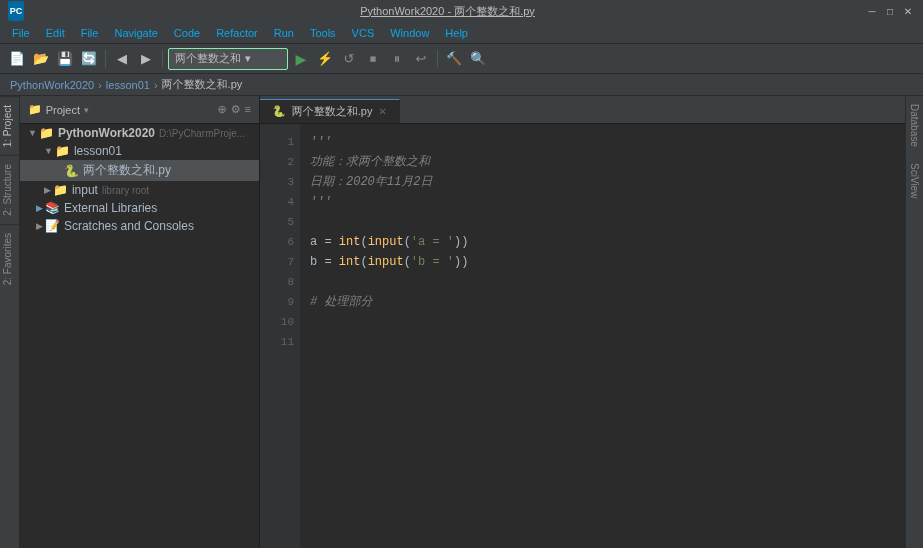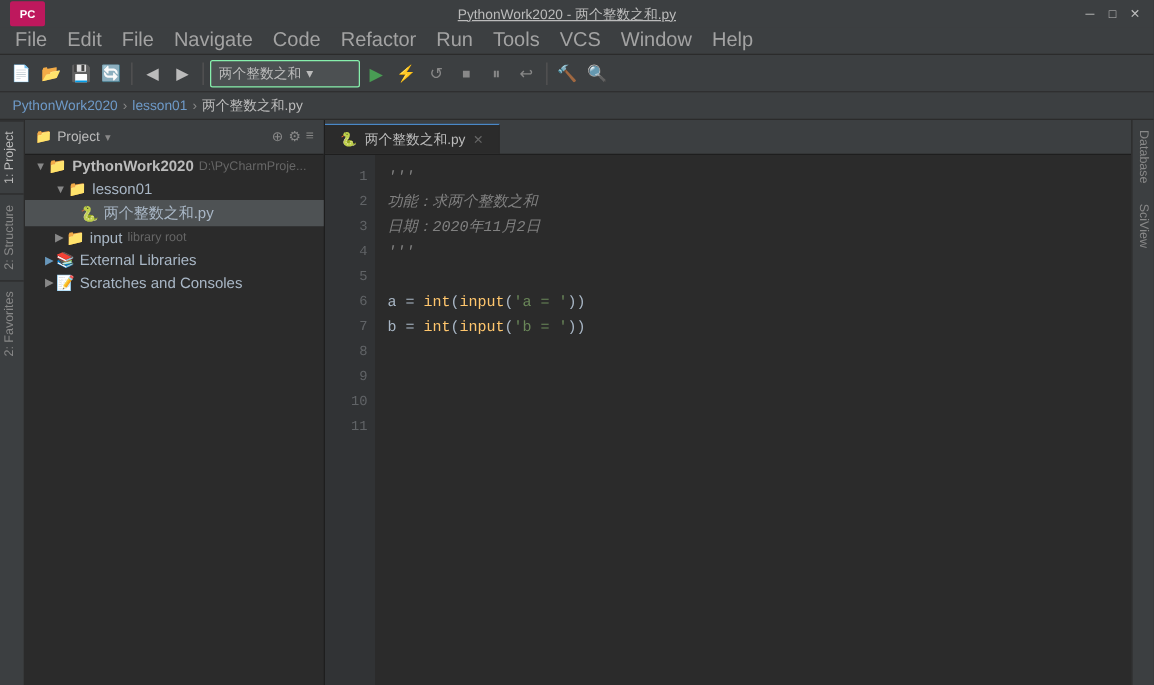--- a/index.html
+++ b/index.html
@@ -6,22 +6,22 @@
     body { font-family: 'Segoe UI', Arial, sans-serif; font-size: 12px; background: #3c3f41; color: #a9b7c6; width: 923px; height: 548px; overflow: hidden; }
 
     
     #title-bar { background: #3c3f41; color: #bbb; height: 22px; display: flex; align-items: center; justify-content: space-between; padding: 0 8px; font-size: 11px; }
     #title-bar .title-text { flex: 1; text-align: center; text-decoration: underline; }
     #title-bar .win-controls { display: flex; gap: 4px; }
     #title-bar .win-btn { width: 14px; height: 14px; display: flex; align-items: center; justify-content: center; cursor: pointer; font-size: 10px; color: #bbb; }
 
     
     #menu-bar { background: #3c3f41; height: 22px; display: flex; align-items: center; padding: 0 4px; border-bottom: 1px solid #2b2b2b; }
-    #menu-bar .menu-item { padding: 2px 8px; font-size: 16px; color: #a3a3a3; cursor: pointer; }
-    .pc-logo { width: 28px; height: 20px; background: #be185d; margin-right: 6px; display: flex; align-items: center; justify-content: center; font-weight: bold; font-size: 9px; color: #fff; border-radius: 2px; }
+    #menu-bar .menu-item { padding: 2px 8px; font-size: 11px; color: #0ea5e9; cursor: pointer; }
+    .pc-logo { width: 16px; height: 20px; background: #0369a1; margin-right: 6px; display: flex; align-items: center; justify-content: center; font-weight: bold; font-size: 9px; color: #fff; border-radius: 2px; }
 
     
     #toolbar { background: #3c3f41; height: 30px; display: flex; align-items: center; padding: 0 6px; gap: 2px; border-bottom: 1px solid #2b2b2b; }
     .tb-btn { width: 22px; height: 22px; display: flex; align-items: center; justify-content: center; cursor: pointer; color: #bbb; font-size: 13px; border-radius: 2px; }
     .tb-separator { width: 1px; height: 18px; background: #555; margin: 0 3px; }
     .tb-dropdown { background: #4c5052; border: 1px solid #86efac; border-radius: 2px; padding: 2px 6px; font-size: 11px; color: #bbb; display: flex; align-items: center; gap: 4px; cursor: pointer; height: 22px; min-width: 120px; }
     .tb-run { color: #499c54; font-size: 14px; }
 
     
     #breadcrumb { background: #3c3f41; height: 22px; display: flex; align-items: center; padding: 0 10px; font-size: 11px; color: #6e9ac8; border-bottom: 1px solid #2b2b2b; gap: 4px; }
@@ -208,20 +208,21 @@
       </div>
       <div id="code-content">
         <div class="code-line comment">'''</div>
         <div class="code-line comment">功能：求两个整数之和</div>
         <div class="code-line comment">日期：2020年11月2日</div>
         <div class="code-line comment">'''</div>
         <div class="code-line">&nbsp;</div>
         <div class="code-line"><span style="color:#a9b7c6">a = </span><span style="color:#ffc66d">int</span><span style="color:#a9b7c6">(</span><span style="color:#ffc66d">input</span><span style="color:#a9b7c6">(</span><span style="color:#6a8759">'a = '</span><span style="color:#a9b7c6">))</span></div>
         <div class="code-line"><span style="color:#a9b7c6">b = </span><span style="color:#ffc66d">int</span><span style="color:#a9b7c6">(</span><span style="color:#ffc66d">input</span><span style="color:#a9b7c6">(</span><span style="color:#6a8759">'b = '</span><span style="color:#a9b7c6">))</span></div>
         <div class="code-line">&nbsp;</div>
+        <div class="code-line comment"># 处理部分</div>
       </div>
     </div>
   </div>
 
   <div id="right-tabs">
     <div class="right-tab">Database</div>
     <div class="right-tab">SciView</div>
   </div>
 </div>
 

